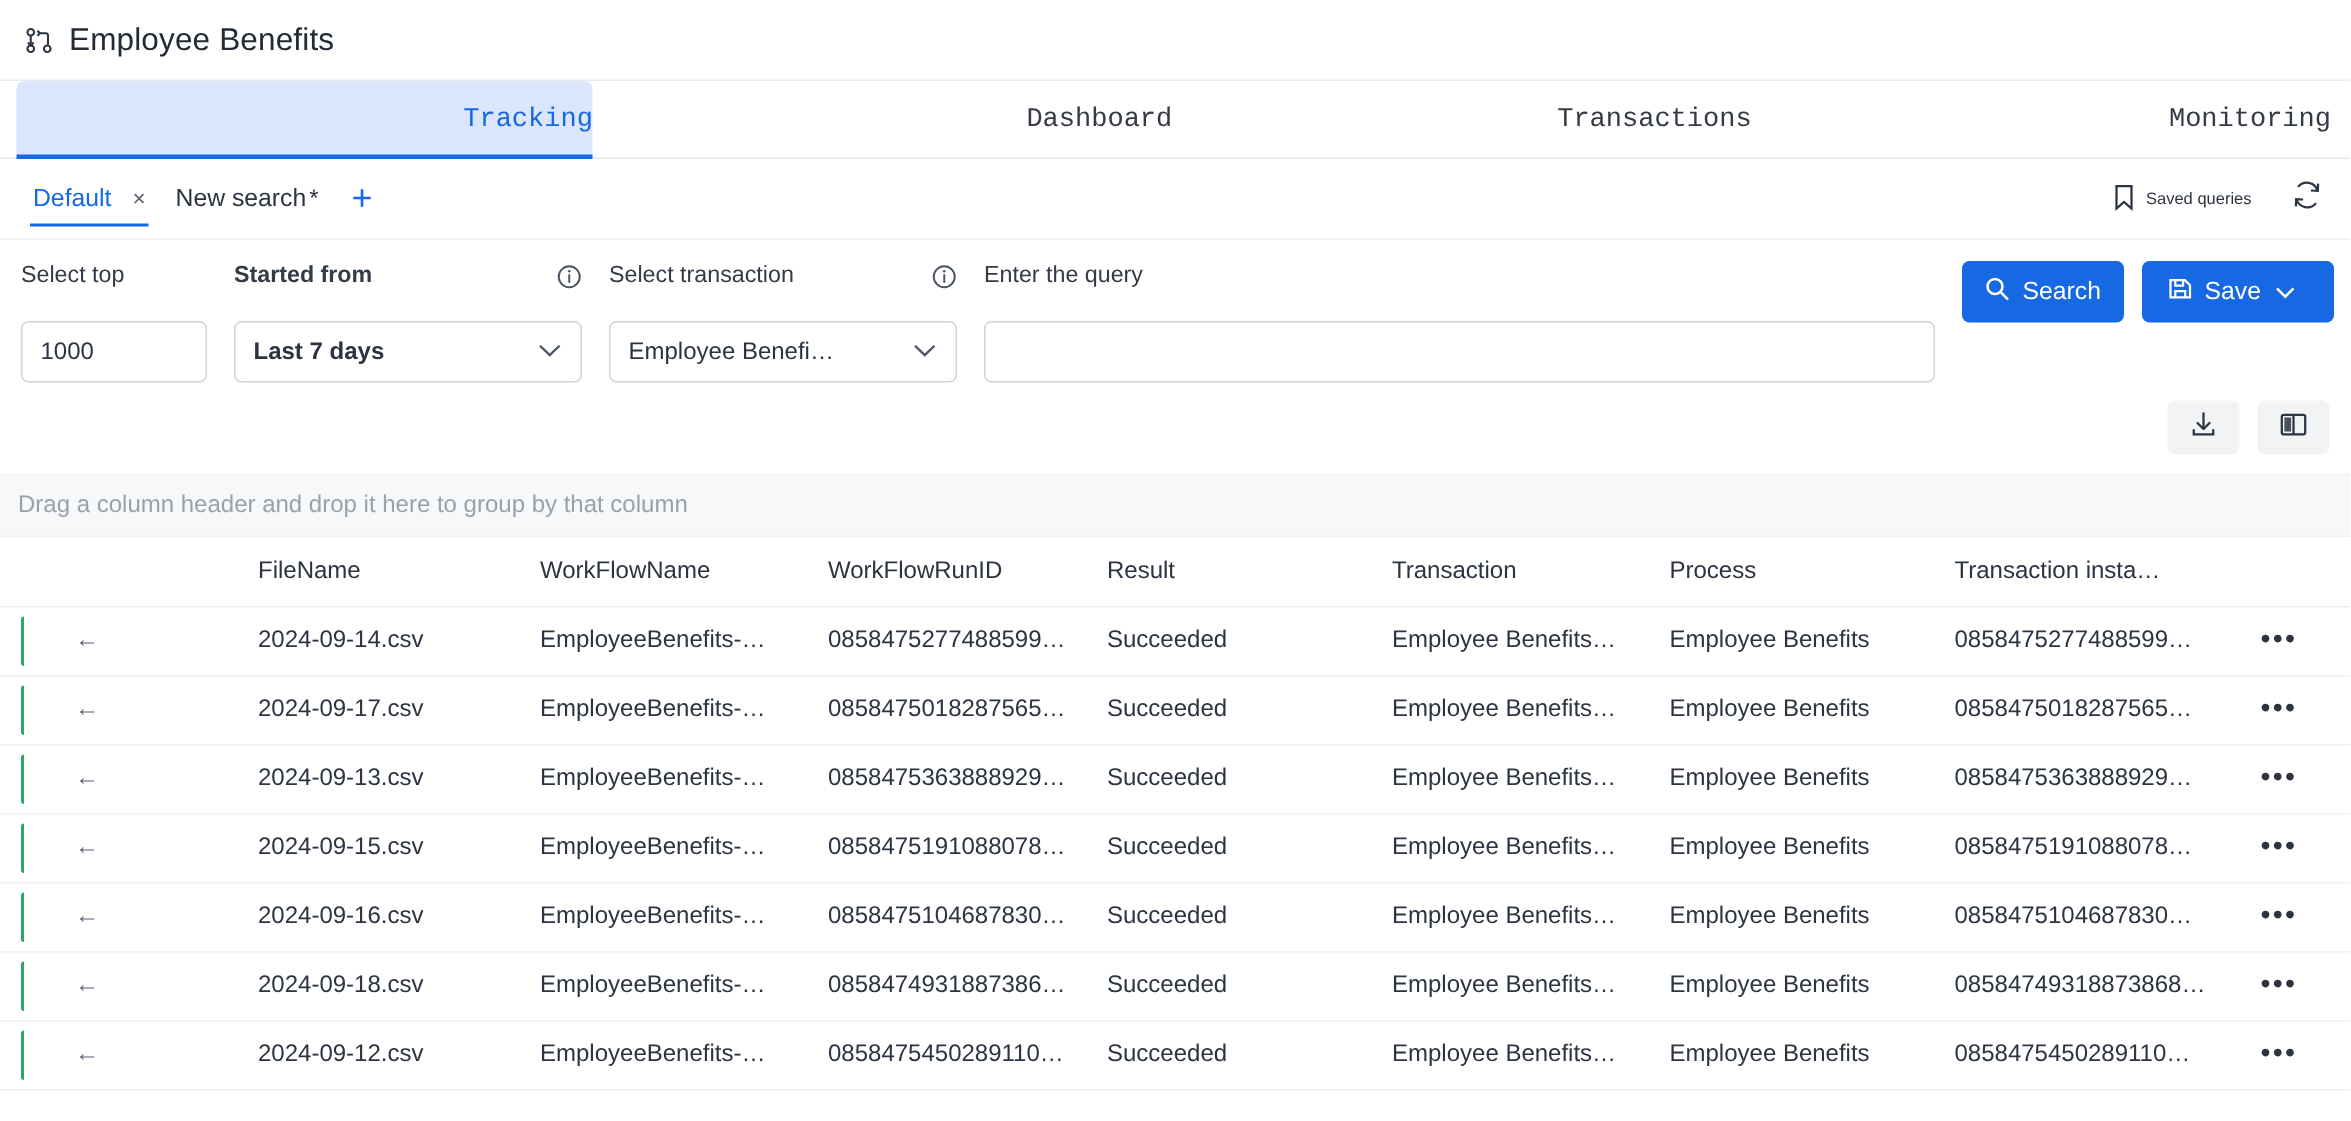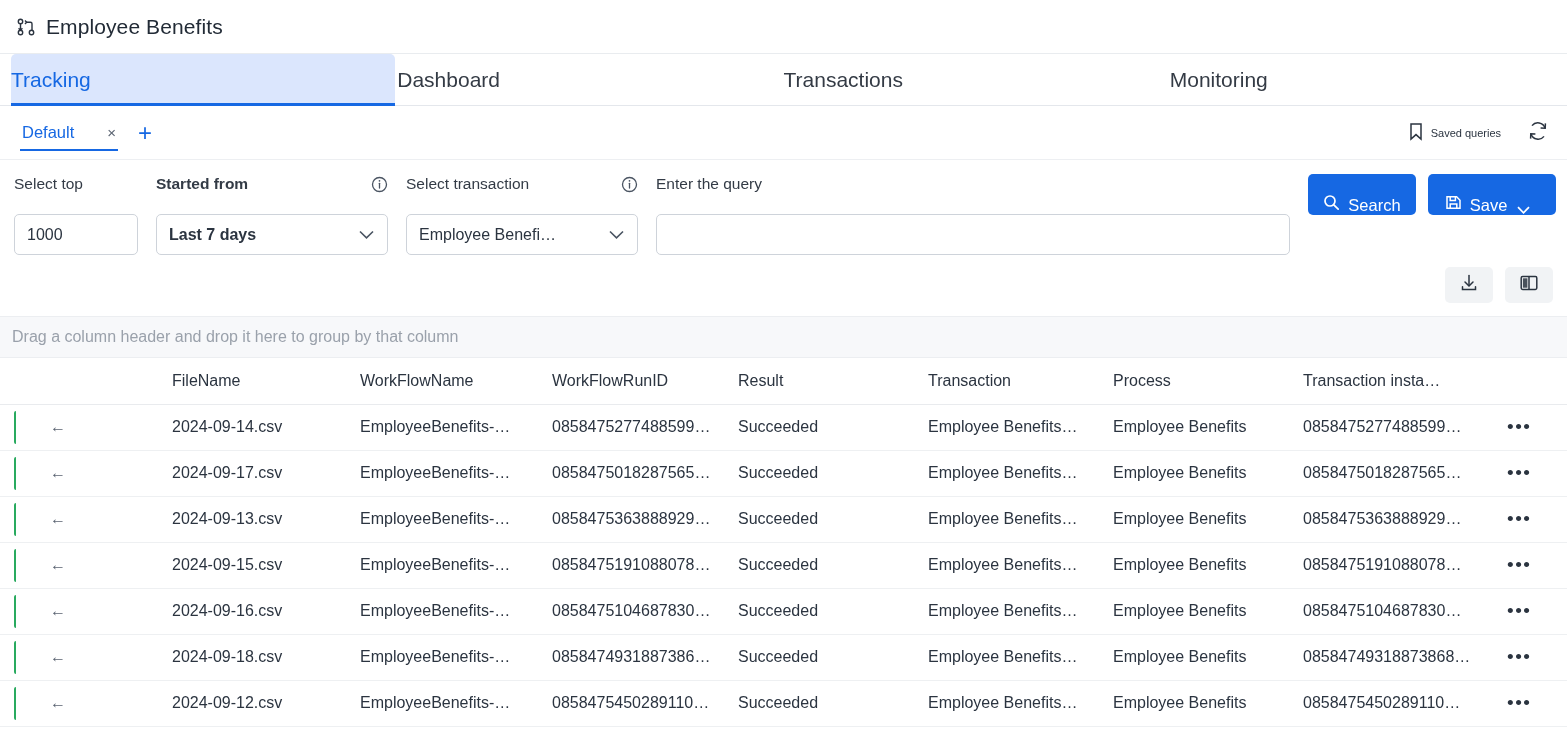--- a/index.html
+++ b/index.html
@@ -29,27 +29,28 @@
     display: flex;
     height: 52px;
     border-bottom: 1px solid #e4e7ec;
     background: #fff;
     padding: 0 11px;
   }
   .maintab {
     flex: 1 1 0;
     display: flex;
     align-items: center;
-    justify-content: flex-start;
-    font-size: 21px;
+    justify-content: flex-end;
+    font-size: 18px;
     color: #343b45;
     cursor: pointer;
     border-radius: 5px 5px 0 0;
     position: relative;
     margin-right: 2px;
+    font-family: Liberation Mono, monospace;
   }
   .maintab.active {
     background: #dbe6fd;
     color: #1668e3;
   }
   .maintab.active::after {
     content: "";
     position: absolute;
     left: 0; right: 0; bottom: -1px;
     height: 3px;
@@ -68,21 +69,21 @@
   .qtab {
     display: flex;
     align-items: center;
     font-size: 16.5px;
     padding: 0 10px;
     height: 100%;
     position: relative;
     cursor: pointer;
     color: #2b3440;
   }
-  .qtab.active { color: #1668e3; gap: 19px; }
+  .qtab.active { color: #1668e3; }
   .qtab.active::after {
     content: "";
     position: absolute;
     left: 8px; right: 8px; bottom: 8px;
     height: 2.5px;
     background: #1668e3;
   }
   .qtab .close-x {
     margin-left: 14px;
     font-size: 15px;
@@ -155,21 +156,21 @@
   .ellip { overflow: hidden; white-space: nowrap; text-overflow: ellipsis; }
 
   .actions { display: flex; align-items: flex-end; margin-left: auto; padding-bottom: 0; }
   .btn-primary {
     height: 41px;
     background: #1668e3;
     color: #fff;
     border: none;
     border-radius: 5px;
     display: flex;
-    align-items: flex-end;
+    align-items: center;
     justify-content: center;
     font-size: 16.5px;
     padding: 0 18px;
     cursor: pointer;
     font-family: inherit;
   }
   .btn-primary svg { margin-right: 8px; }
   .btn-search { width: 108px; margin-right: 12px; }
   .btn-save { width: 128px; }
   .btn-save .chev-w { margin-left: 9px; display: flex; }
@@ -281,20 +282,24 @@
   </div>
   <div class="maintab">
     <span>Monitoring</span>
   </div>
 </div>
 
 <div class="qtabs">
   <div class="qtab active">
     <span>Default</span>
     <span class="close-x">×</span>
+  </div>
+  <div class="qtab">
+    <span>New search</span>
+    <span class="dirty">*</span>
   </div>
   <div class="qtab-add">+</div>
 
   <div class="qtabs-spacer"></div>
 
   <div class="saved-queries">
     <span>
       <svg width="16" height="19" viewBox="0 0 16 19" fill="none" stroke="#2b3440" stroke-width="1.5">
         <path d="M3 2 H13 V17 L8 12.6 L3 17 Z"></path>
       </svg>

